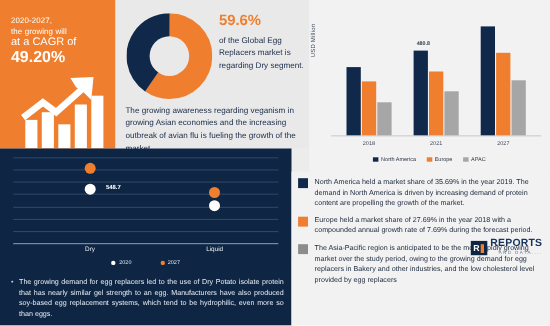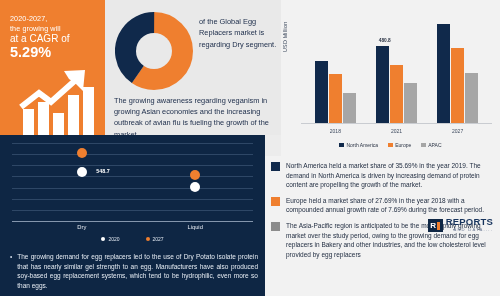--- a/index.html
+++ b/index.html
@@ -152,21 +152,21 @@
 </head>
 <body>
 
 <div class="page">
 
   <div class="panel-accelerate">
     <div class="acc-text">
       <div class="acc-l1">2020-2027,</div>
       <div class="acc-l2">the growing will</div>
       <div class="acc-l3">at a CAGR of</div>
-      <div class="acc-cagr">5.29%</div>
+      <div class="acc-cagr">49.20%</div>
     </div>
     <svg class="acc-graphic" viewBox="0 0 86 66">
       <rect x="6" y="40" width="11" height="26" fill="#ffffff"></rect>
       <rect x="21" y="33" width="11" height="33" fill="#ffffff"></rect>
       <rect x="36" y="44" width="11" height="22" fill="#ffffff"></rect>
       <rect x="51" y="26" width="11" height="40" fill="#ffffff"></rect>
       <rect x="66" y="18" width="11" height="48" fill="#ffffff"></rect>
       <path d="M4 38 L22 24 L34 33 L62 8" stroke="#ffffff" stroke-width="6" fill="none" stroke-linejoin="miter"></path>
       <path d="M47 2 L68 1 L66 22 L58 14 L52 10 Z" fill="#ffffff"></path>
     </svg>
@@ -175,20 +175,21 @@
   <div class="panel-donut">
     <div class="donut-wrap">
       <svg viewBox="0 0 78 78" width="78" height="78">
 
         <circle cx="39" cy="39" r="28" fill="none" stroke="#ef7f2f" stroke-width="22" stroke-dasharray="104.8 71.1" transform="rotate(-90 39 39)"></circle>
         <circle cx="39" cy="39" r="28" fill="none" stroke="#10294b" stroke-width="22" stroke-dasharray="71.1 104.8" transform="rotate(124.56 39 39)"></circle>
       </svg>
       <div class="donut-hole"></div>
     </div>
     <div class="donut-stat">
+      <div class="donut-pct">59.6%</div>
       <div class="donut-desc">of the Global Egg Replacers market is regarding Dry segment.</div>
     </div>
     <div class="donut-para">The growing awareness regarding veganism in growing Asian economies and  the increasing outbreak of avian flu is fueling the growth of the market.</div>
   </div>
 
   <div class="panel-bars">
     <div class="bars-ylabel">USD Million</div>
 
     <div class="bars-plot">
       <div class="bars-baseline"></div>

